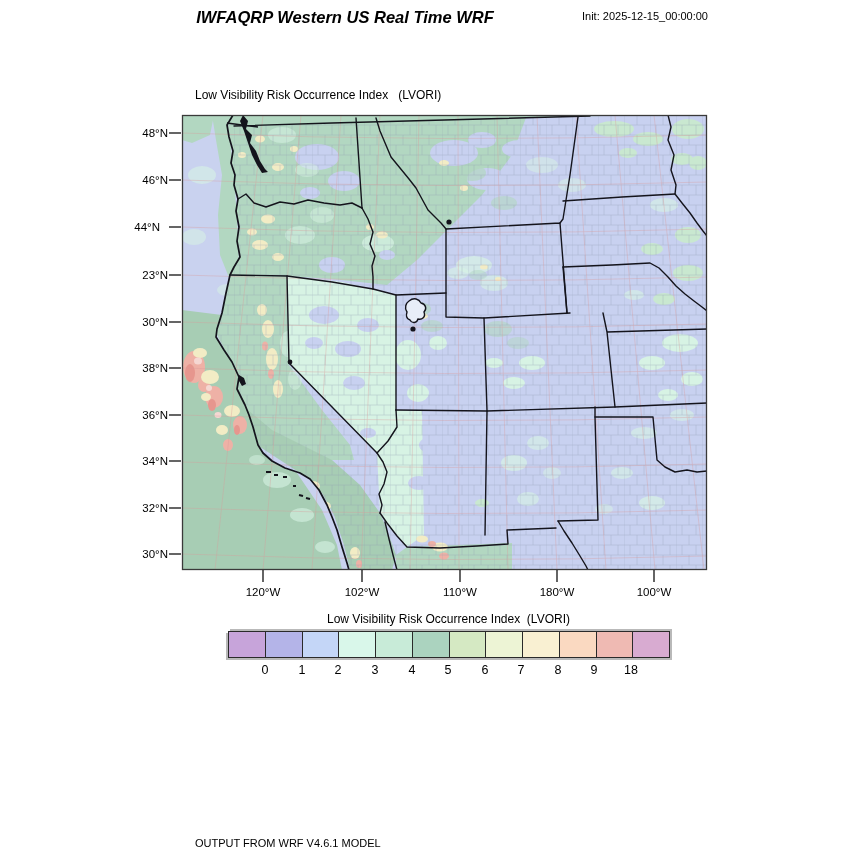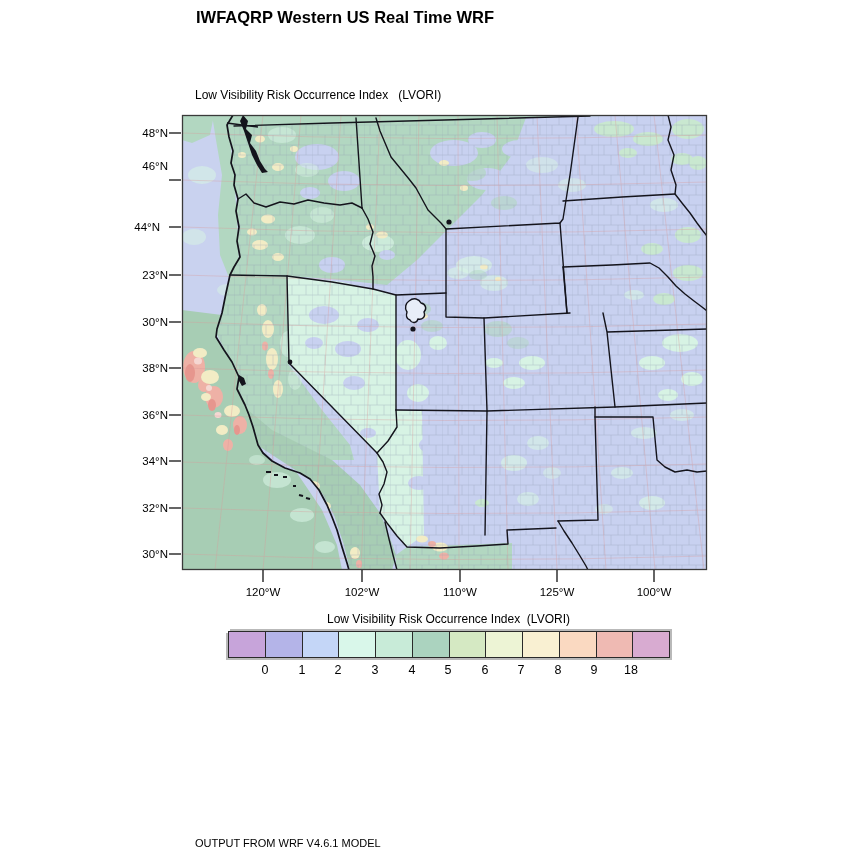--- a/index.html
+++ b/index.html
@@ -1,19 +1,19 @@
 <!DOCTYPE html>
 <html style="--ocean: #c9d2ef; --ogreen: #a7cdb4; --green: #b2d7c1; --green2: #c9e8d0; --mint: #d7f3e4; --lav: #c8d1f0; --cream: #f2ecc5; --salmon: #eeb1a6; --red: #e6968e; --pink: #f5d7d2; --county: #8f9bb0; --grat: #d89a9a;"><head>
 <meta charset="utf-8">
 <style>
   html,body{margin:0;padding:0;background:#ffffff;}
   #page{position:relative;width:850px;height:850px;background:#fff;overflow:hidden;
         font-family:"Liberation Sans","DejaVu Sans",sans-serif;color:#000;}
   .abs{position:absolute;}
-  #main-title{left:95px;top:8px;width:500px;text-align:center;font-size:16.5px;font-weight:bold;}
+  #main-title{left:95px;top:8px;width:500px;text-align:center;font-size:16.5px;font-weight:bold;font-style:italic;}
   #run-info{left:420px;top:10px;width:288px;text-align:right;font-size:11px;line-height:13.5px;}
   #plot-title{left:195px;top:88px;font-size:12px;white-space:pre;}
   .lat-lab{width:50px;text-align:right;font-size:11.5px;height:14px;line-height:14px;}
   .lon-lab{width:60px;text-align:center;font-size:11.5px;height:14px;line-height:14px;}
   #cbar-title{left:230px;top:612px;width:437px;text-align:center;font-size:12px;white-space:pre;}
   #cbar{left:228px;top:631px;width:440px;height:25px;display:flex;
         border:1.6px solid #2a2a2a;box-shadow:2px 2px 0 #b9b9b9,-2px 2px 0 #b9b9b9,2px -2px 0 #b9b9b9;}
   #cbar .cell{flex:1 1 0;border-right:1.6px solid #2a2a2a;}
   #cbar .cell:last-child{border-right:none;}
   .cbar-num{width:30px;text-align:center;font-size:12.5px;top:663px;}
@@ -29,38 +29,39 @@
   .s-tick{stroke:#111;stroke-width:1.3}
   .s-frame{stroke:#3a3a3a;stroke-width:1.3;fill:none}
 </style>
 </head>
 <body>
 
 <div id="page">
 
   <div class="abs" id="main-title">IWFAQRP Western US Real Time WRF</div>
   <div class="abs" id="run-info">
+    <div>Init: 2025-12-15_00:00:00</div>
   </div>
   <div class="abs" id="plot-title">Low Visibility Risk Occurrence Index   (LVORI)</div>
 
   <div class="abs lat-lab" style="left:118px;top:126px">48°N</div>
-  <div class="abs lat-lab" style="left:118px;top:159px">46°N</div>
+  <div class="abs lat-lab" style="left:118px;top:173px">46°N</div>
   <div class="abs lat-lab" style="left:110px;top:220px">44°N</div>
   <div class="abs lat-lab" style="left:118px;top:268px">23°N</div>
   <div class="abs lat-lab" style="left:118px;top:315px">30°N</div>
   <div class="abs lat-lab" style="left:118px;top:361px">38°N</div>
   <div class="abs lat-lab" style="left:118px;top:408px">36°N</div>
   <div class="abs lat-lab" style="left:118px;top:454px">34°N</div>
   <div class="abs lat-lab" style="left:118px;top:501px">32°N</div>
   <div class="abs lat-lab" style="left:118px;top:547px">30°N</div>
 
   <div class="abs lon-lab" style="left:233px;top:585px">120°W</div>
   <div class="abs lon-lab" style="left:332px;top:585px">102°W</div>
   <div class="abs lon-lab" style="left:430px;top:585px">110°W</div>
-  <div class="abs lon-lab" style="left:527px;top:585px">125°W</div>
+  <div class="abs lon-lab" style="left:527px;top:585px">180°W</div>
   <div class="abs lon-lab" style="left:624px;top:585px">100°W</div>
 
   <svg class="abs" style="left:0;top:0" width="850" height="850">
     <defs>
       <pattern id="cty" width="26" height="20" patternUnits="userSpaceOnUse">
         <path d="M0,0H26 M0,10H26 M0,20H26 M0,0V20 M13,0V10 M6,10V20 M20,10V20" stroke="#8f9bb0" stroke-width="0.55" fill="none"></path>
       </pattern>
       <clipPath id="mapClip">
           <rect x="182" y="115" width="525" height="455"></rect>
         </clipPath>

